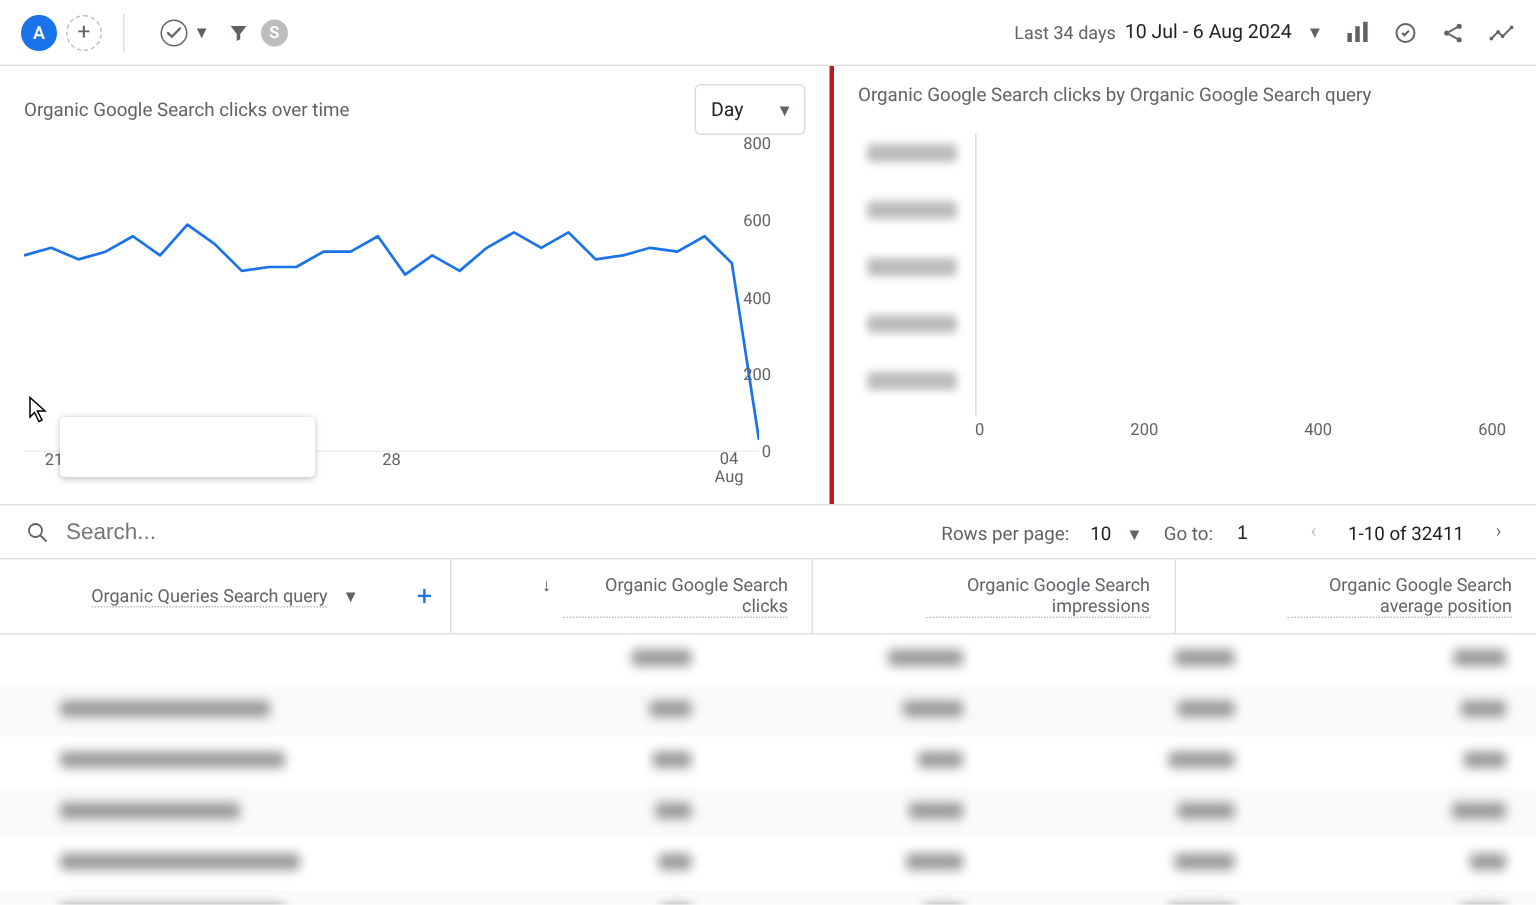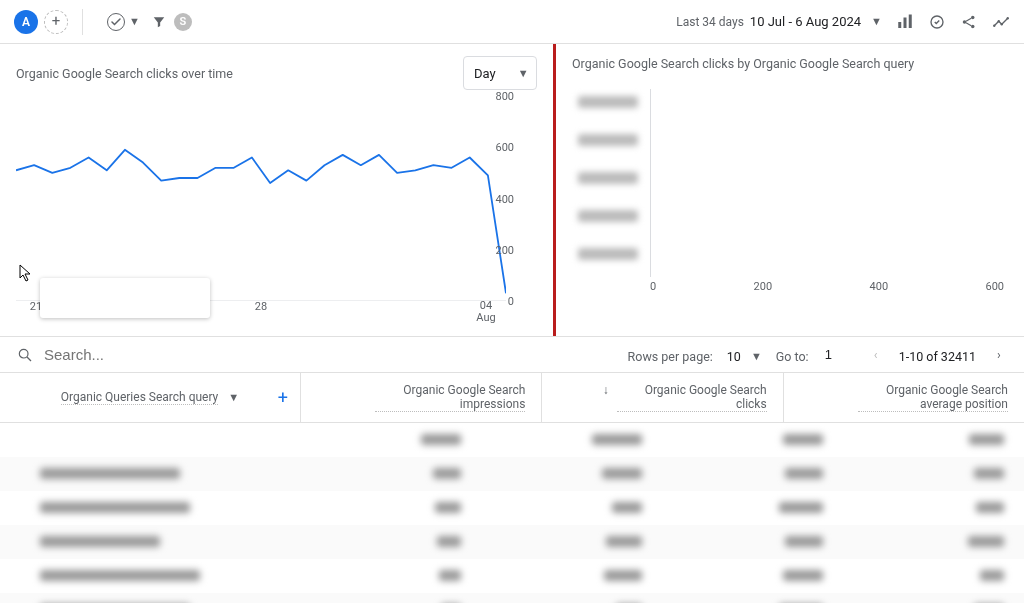--- a/index.html
+++ b/index.html
@@ -332,25 +332,25 @@
     <span class="ico">›</span>
   </div>
 </div>
 
 <div class="table-head">
   <div class="th th-query">
     <span class="lbl" style="border-bottom:1px dotted #bdbdbd">Organic Queries Search query</span>
     <span class="caret">▼</span>
     <span class="plus">+</span>
   </div>
+  <div class="th th-m sortcol">
+    <span class="lbl">Organic Google Search clicks</span>
+  </div>
   <div class="th th-m">
     <span class="lbl">Organic Google Search impressions</span>
-  </div>
-  <div class="th th-m sortcol">
-    <span class="lbl">Organic Google Search clicks</span>
   </div>
   <div class="th th-m">
     <span class="lbl">Organic Google Search average position</span>
   </div>
 </div>
 
 <div class="table-body">
 
   <div class="tr">
     <div class="td-q"></div>

